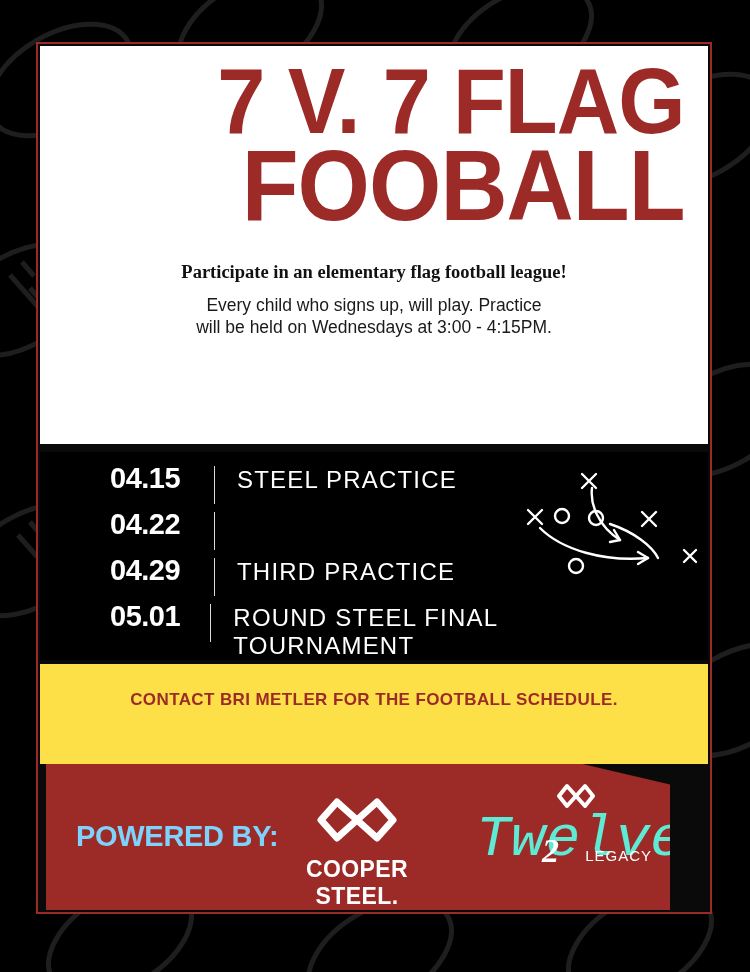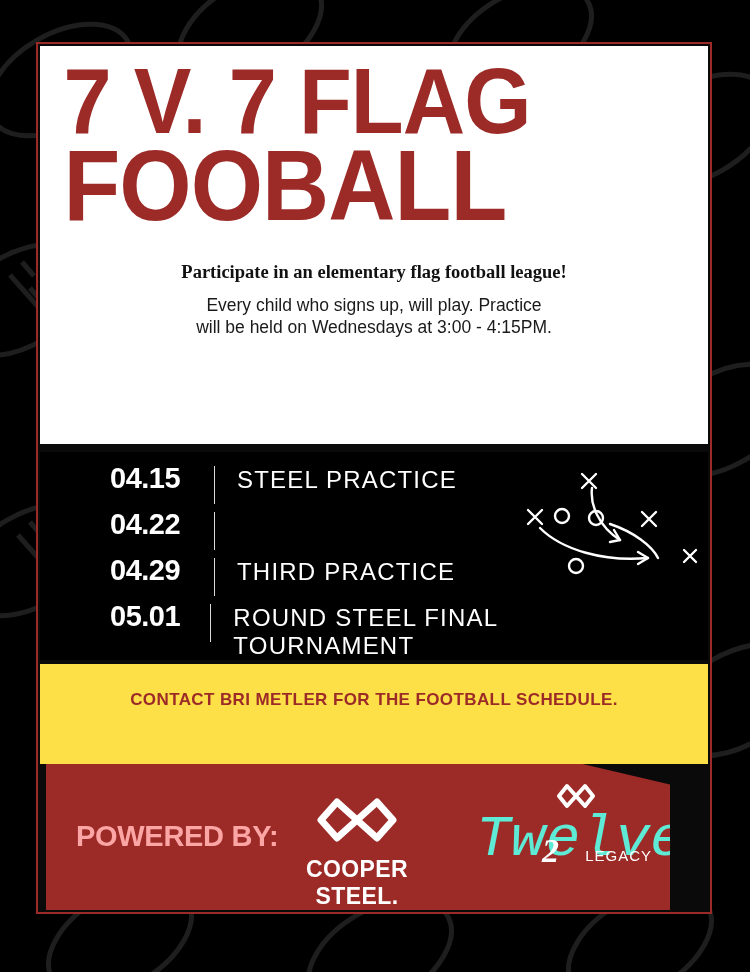--- a/index.html
+++ b/index.html
@@ -47,21 +47,21 @@
     position: absolute;
     left: 40px;
     top: 46px;
     width: 668px;
     height: 398px;
     background: #ffffff;
   }
 
   .title-wrap {
     padding-top: 16px;
-    text-align: left;
+    text-align: right;
   }
   .title-line {
     color: #9c2b28;
     font-family: "Liberation Sans", sans-serif;
     font-weight: bold;
     letter-spacing: -1px;
     line-height: 0.86;
     transform: scaleX(0.93);
   }
   .title-line-1 { font-size: 93px; }
@@ -164,21 +164,21 @@
     top: 764px;
     width: 624px;
     height: 146px;
     background: #9c2b28;
     clip-path: polygon(0 0, 86% 0, 100% 14%, 100% 100%, 0 100%);
   }
   .powered-label {
     position: absolute;
     left: 30px;
     top: 56px;
-    color: #fca5a5;
+    color: #7dd3fc;
     font-size: 29px;
     font-weight: bold;
     letter-spacing: -0.3px;
     font-family: "Liberation Sans", sans-serif;
   }
   .cooper {
     position: absolute;
     left: 218px;
     top: 28px;
     width: 186px;

